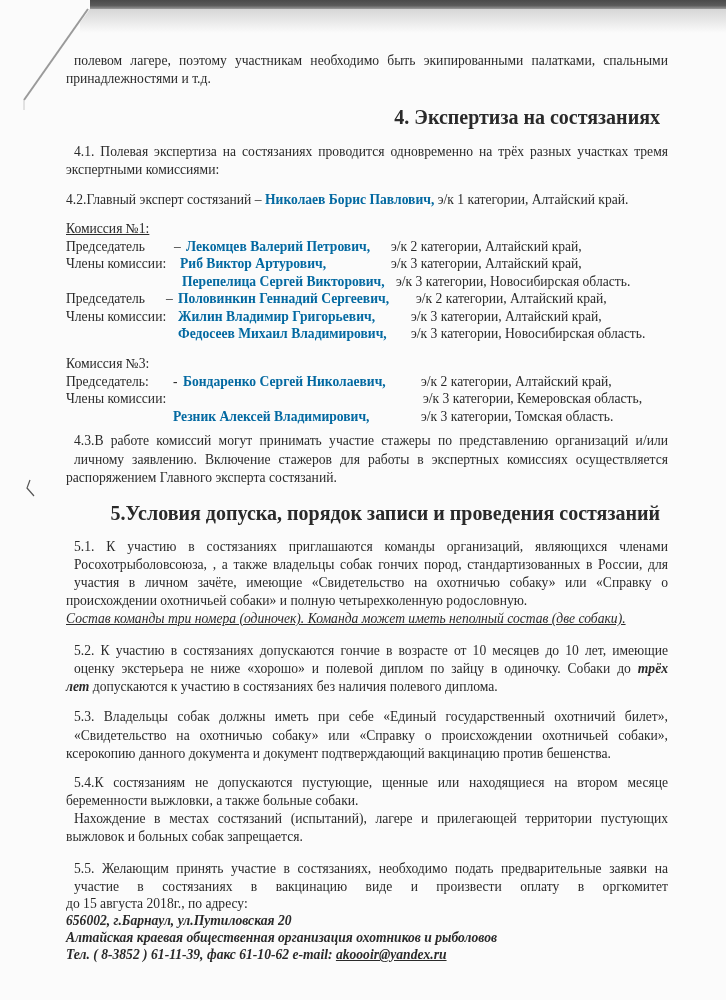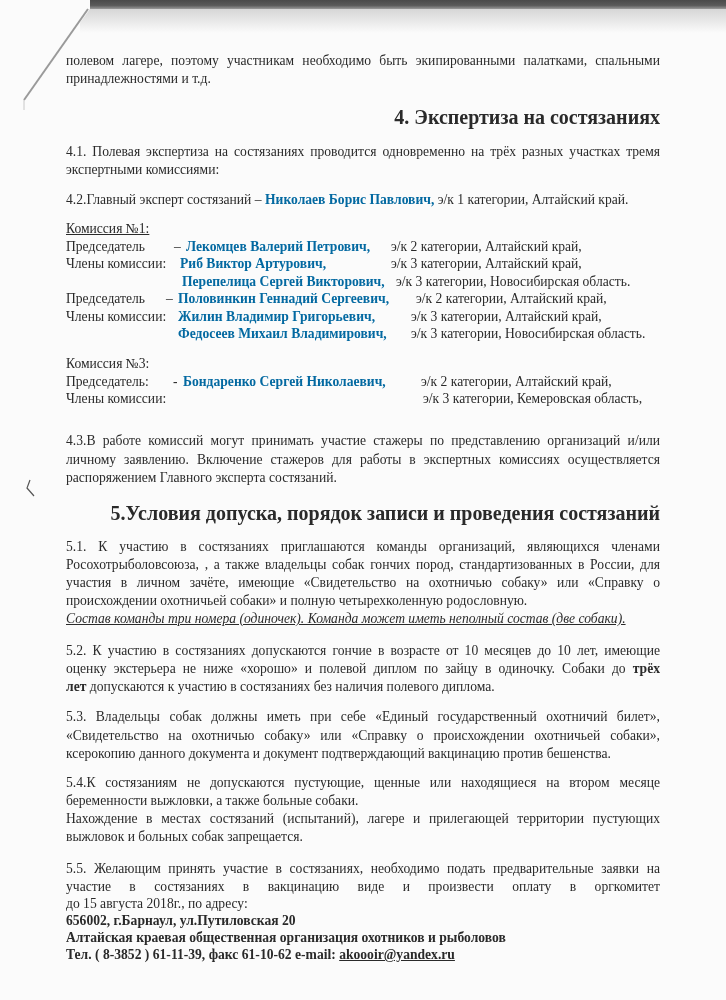--- a/index.html
+++ b/index.html
@@ -19,25 +19,25 @@
   }
   .corner-fold {
     position: absolute; left: 0; top: 0; width: 90px; height: 110px;
   }
   .stray-mark { position: absolute; left: 24px; top: 478px; }
   .page {
     position: absolute; left: 66px; top: 0; width: 594px;
     font-size: 13.6px; line-height: 17.5px;
   }
   .blk { position: absolute; left: 0; width: 594px; }
-  .justall { text-align: justify; text-align-last: justify; }
+  .justall { text-align: justify; text-align-last: justify; margin-left: 8px; }
   .center { text-align: right; font-weight: bold; font-size: 20px; }
   b { font-weight: bold; color: #0369a1; }
   .u { text-decoration: underline; }
-  .bi { font-weight: bold; }
+  .bi { font-weight: bold; font-style: italic; }
   .it-u { font-style: italic; text-decoration: underline; }
   .row { position: relative; height: 17.5px; white-space: nowrap; }
   .row span { position: absolute; top: 0; }
 </style>
 </head>
 <body>
 
 <div class="top-edge"></div>
 <div class="top-shadow"></div>
 <svg class="corner-fold" viewBox="0 0 90 110">
@@ -108,20 +108,24 @@
     <div class="row">
       <span style="left:0">Председатель:</span>
       <span style="left:107px">-</span>
       <b style="position:absolute;left:117px">Бондаренко Сергей Николаевич,</b>
       <span style="left:355px">э/к 2 категории, Алтайский край,</span>
     </div>
     <div class="row">
       <span style="left:0">Члены комиссии:</span>
       <span style="left:357px">э/к 3 категории, Кемеровская область,</span>
     </div>
+    <div class="row">
+      <b style="position:absolute;left:107px">Резник Алексей Владимирович,</b>
+      <span style="left:355px">э/к 3 категории, Томская область.</span>
+    </div>
   </div>
 
   <div class="blk justall" style="top:432px">4.3.В работе комиссий могут принимать участие стажеры по представлению организаций и/или</div>
   <div class="blk justall" style="top:451px">личному заявлению. Включение стажеров для работы в экспертных комиссиях осуществляется</div>
   <div class="blk" style="top:469px">распоряжением Главного эксперта состязаний.</div>
 
   <div class="blk center" style="top:505px">5.Условия допуска, порядок записи и проведения  состязаний</div>
 
   <div class="blk justall" style="top:538px">5.1. К участию в состязаниях приглашаются команды организаций, являющихся членами</div>
   <div class="blk justall" style="top:556px">Росохотрыболовсоюза, , а также владельцы собак гончих пород, стандартизованных в России, для</div>

